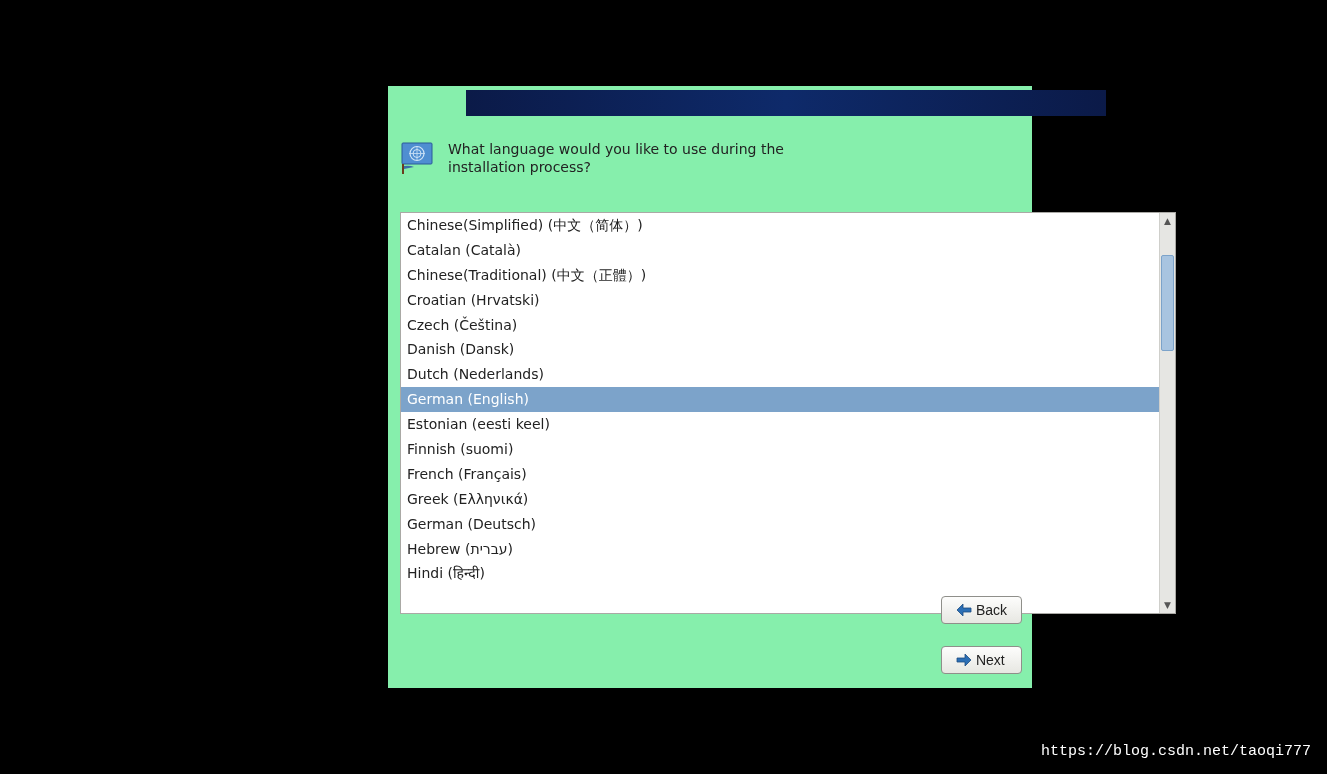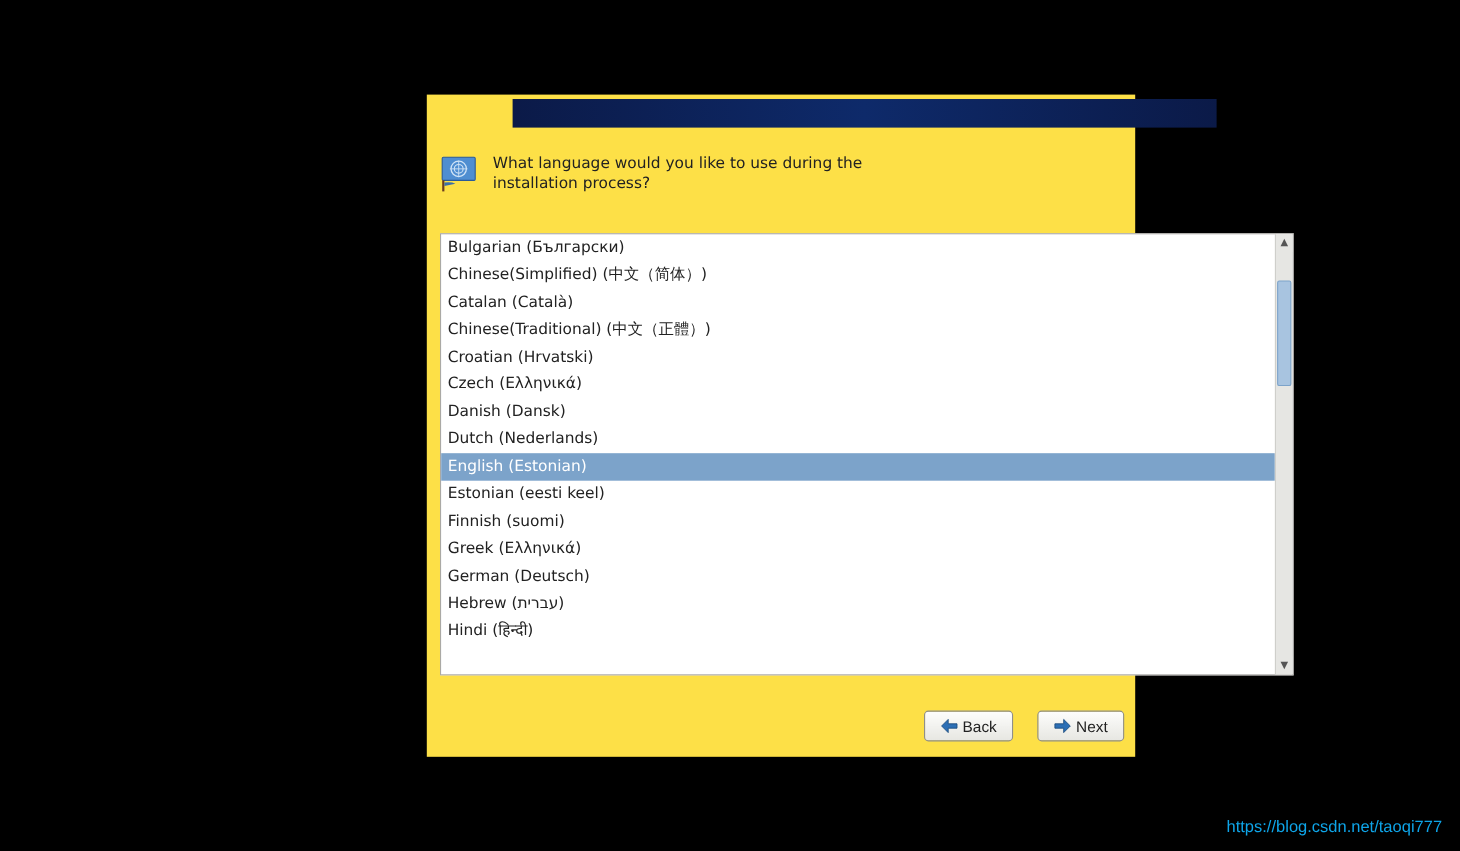--- a/index.html
+++ b/index.html
@@ -12,21 +12,21 @@
       color: #222;
       overflow: hidden;
       position: relative;
     }
     .installer-window {
       position: absolute;
       left: 388px;
       top: 86px;
       width: 644px;
       height: 602px;
-      background: #fde047;
+      background: #86efac;
     }
     .header-banner {
       position: absolute;
       left: 78px;
       top: 4px;
       width: 640px;
       height: 26px;
       background: linear-gradient(90deg, #0b1a48 0%, #0e2a6a 50%, #0b1a48 100%);
     }
     .prompt-row {
@@ -101,41 +101,42 @@
       background: #a8c4e0;
       border: 1px solid #7ca3ca;
       border-radius: 2px;
     }
     .button-row {
       position: absolute;
       right: 10px;
       bottom: 14px;
       display: flex;
       gap: 22px;
+      flex-direction: column;
     }
     .nav-button {
       display: inline-flex;
       align-items: center;
       gap: 4px;
       padding: 5px 14px;
       border: 1px solid #8f8f8a;
       border-radius: 4px;
       background: linear-gradient(#fdfdfc, #e7e7e2);
       font-size: 14px;
       color: #222;
       cursor: pointer;
     }
     .nav-button svg { display: block; }
     .watermark {
       position: absolute;
       right: 16px;
       bottom: 14px;
-      color: #0ea5e9;
+      color: #ffffff;
       font-size: 15px;
-      font-family: Liberation Sans, sans-serif;
+      font-family: Liberation Mono, monospace;
     }
   </style>
 </head>
 <body>
 
 <div class="installer-window">
   <div class="header-banner"></div>
 
   <div class="prompt-row">
     <span class="flag-icon">
@@ -147,31 +148,31 @@
         <line x1="17" y1="5" x2="17" y2="20" stroke="#cfe3f6" stroke-width="0.8"></line>
         <rect x="2" y="23" width="2" height="10" fill="#6a3d1f"></rect>
         <path d="M4 25 Q 10 24 14 26 L 4 28 Z" fill="#3b6ea8"></path>
       </svg>
     </span>
     <div class="prompt-text">What language would you like to use during the installation process?</div>
   </div>
 
   <div class="list-wrapper">
     <ul class="lang-list" id="lang-list">
-        <li>Bulgarian (Български)</li>
         <li>Chinese(Simplified) (中文（简体）)</li>
         <li>Catalan (Català)</li>
         <li>Chinese(Traditional) (中文（正體）)</li>
         <li>Croatian (Hrvatski)</li>
-        <li>Czech (Ελληνικά)</li>
+        <li>Czech (Čeština)</li>
         <li>Danish (Dansk)</li>
         <li>Dutch (Nederlands)</li>
-        <li class="selected">English (Estonian)</li>
+        <li class="selected">German (English)</li>
         <li>Estonian (eesti keel)</li>
         <li>Finnish (suomi)</li>
+        <li>French (Français)</li>
         <li>Greek (Ελληνικά)</li>
         <li>German (Deutsch)</li>
         <li>Hebrew (עברית)</li>
         <li>Hindi (हिन्दी)</li>
       </ul>
     <div class="scrollbar">
       <div class="scroll-arrow up">▲</div>
       <div class="scroll-thumb"></div>
       <div class="scroll-arrow down">▼</div>
     </div>

